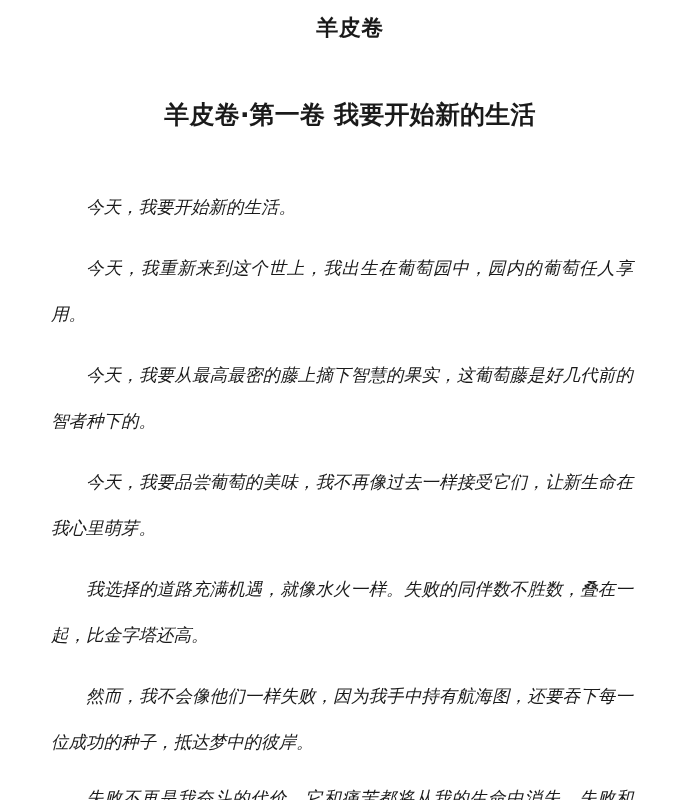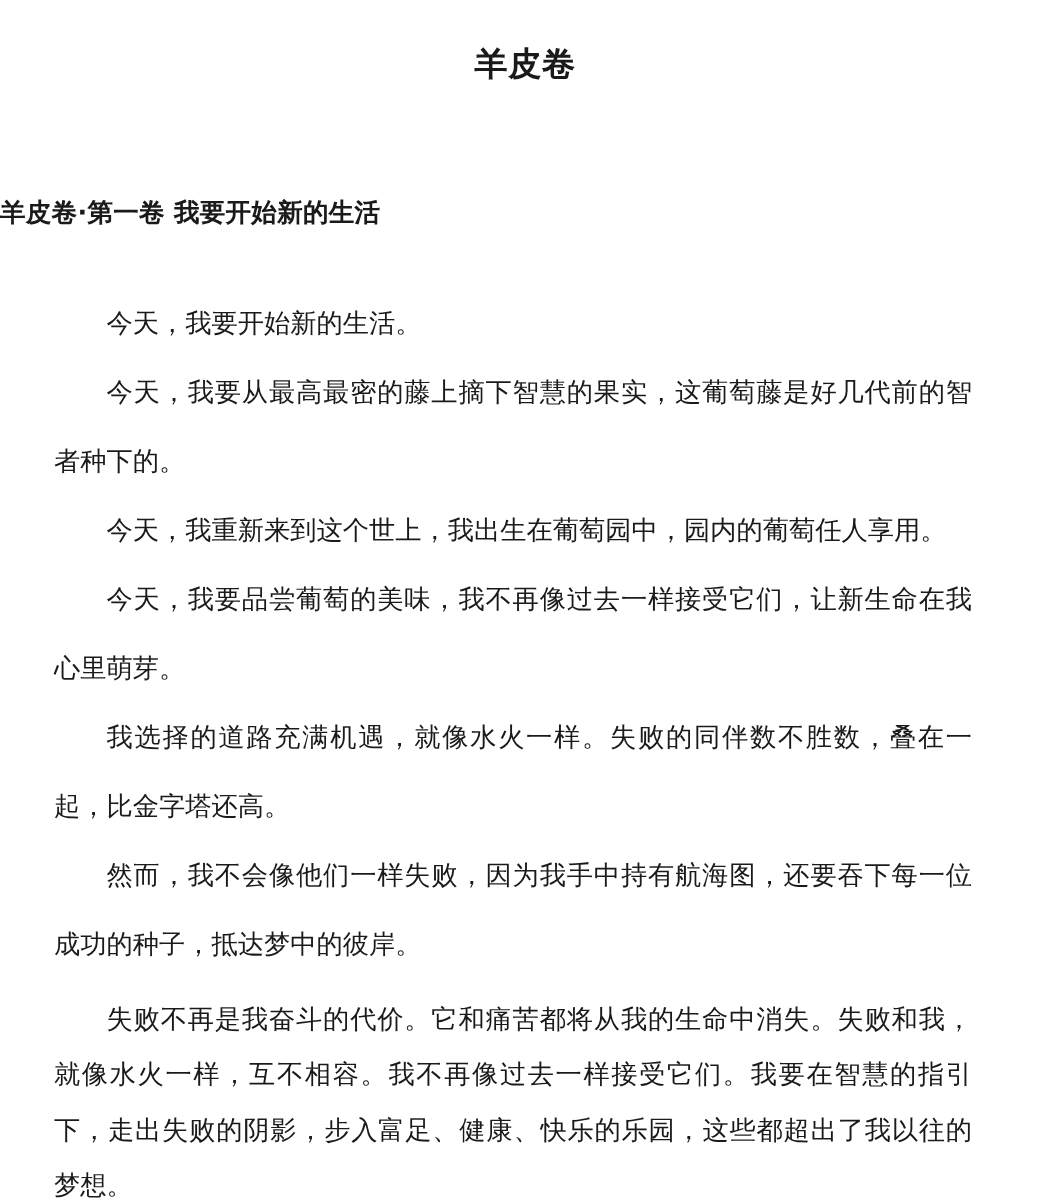--- a/index.html
+++ b/index.html
@@ -20,59 +20,60 @@
   .page {
     position: relative;
     width: 700px;
     height: 800px;
     background: #ffffff;
     box-sizing: border-box;
   }
 
   
   .doc-title {
-    margin: 16px;
+    margin: 0;
     padding: 12px;
     text-align: center;
     font-size: 22px;
     font-weight: 700;
     line-height: 1;
     letter-spacing: 0.5px;
     padding-top: 17px;
   }
 
   .doc-subtitle {
     margin: 0;
     padding: 0;
-    text-align: left;
-    font-size: 17px;
+    text-align: center;
+    font-size: 25px;
     font-weight: 700;
     line-height: 1;
     letter-spacing: 0.2px;
     padding-top: 51px;
   }
 
   
   .body-text {
     margin: 0;
     padding: 0;
     padding-top: 42px;
     padding-left: 36px;
     padding-right: 52px;
     list-style: none;
   }
 
   .para {
-    margin: 0;
+    margin: 15px;
     font-size: 17.5px;
     line-height: 46px;
     text-indent: 2em;
     text-align: justify;
     text-justify: inter-ideograph;
     word-break: break-all;
+    font-style: italic;
   }
 
   
   .para + .para {
     margin-top: 0;
   }
 
   
   .para.tight {
     line-height: 37px;
@@ -83,21 +84,21 @@
 <body>
 
 <div class="page">
 
   <h1 class="doc-title">羊皮卷</h1>
 
   <h2 class="doc-subtitle">羊皮卷·第一卷  我要开始新的生活</h2>
 
   <div class="body-text">
     <p class="para">今天，我要开始新的生活。</p>
+    <p class="para">今天，我重新来到这个世上，我出生在葡萄园中，园内的葡萄任人享用。</p>
     <p class="para">今天，我要从最高最密的藤上摘下智慧的果实，这葡萄藤是好几代前的智者种下的。</p>
-    <p class="para">今天，我重新来到这个世上，我出生在葡萄园中，园内的葡萄任人享用。</p>
     <p class="para">今天，我要品尝葡萄的美味，我不再像过去一样接受它们，让新生命在我心里萌芽。</p>
     <p class="para">我选择的道路充满机遇，就像水火一样。失败的同伴数不胜数，叠在一起，比金字塔还高。</p>
     <p class="para">然而，我不会像他们一样失败，因为我手中持有航海图，还要吞下每一位成功的种子，抵达梦中的彼岸。</p>
     <p class="para tight">失败不再是我奋斗的代价。它和痛苦都将从我的生命中消失。失败和我，就像水火一样，互不相容。我不再像过去一样接受它们。我要在智慧的指引下，走出失败的阴影，步入富足、健康、快乐的乐园，这些都超出了我以往的梦想。</p>
   </div>
 
 </div>
 
 </body></html>

